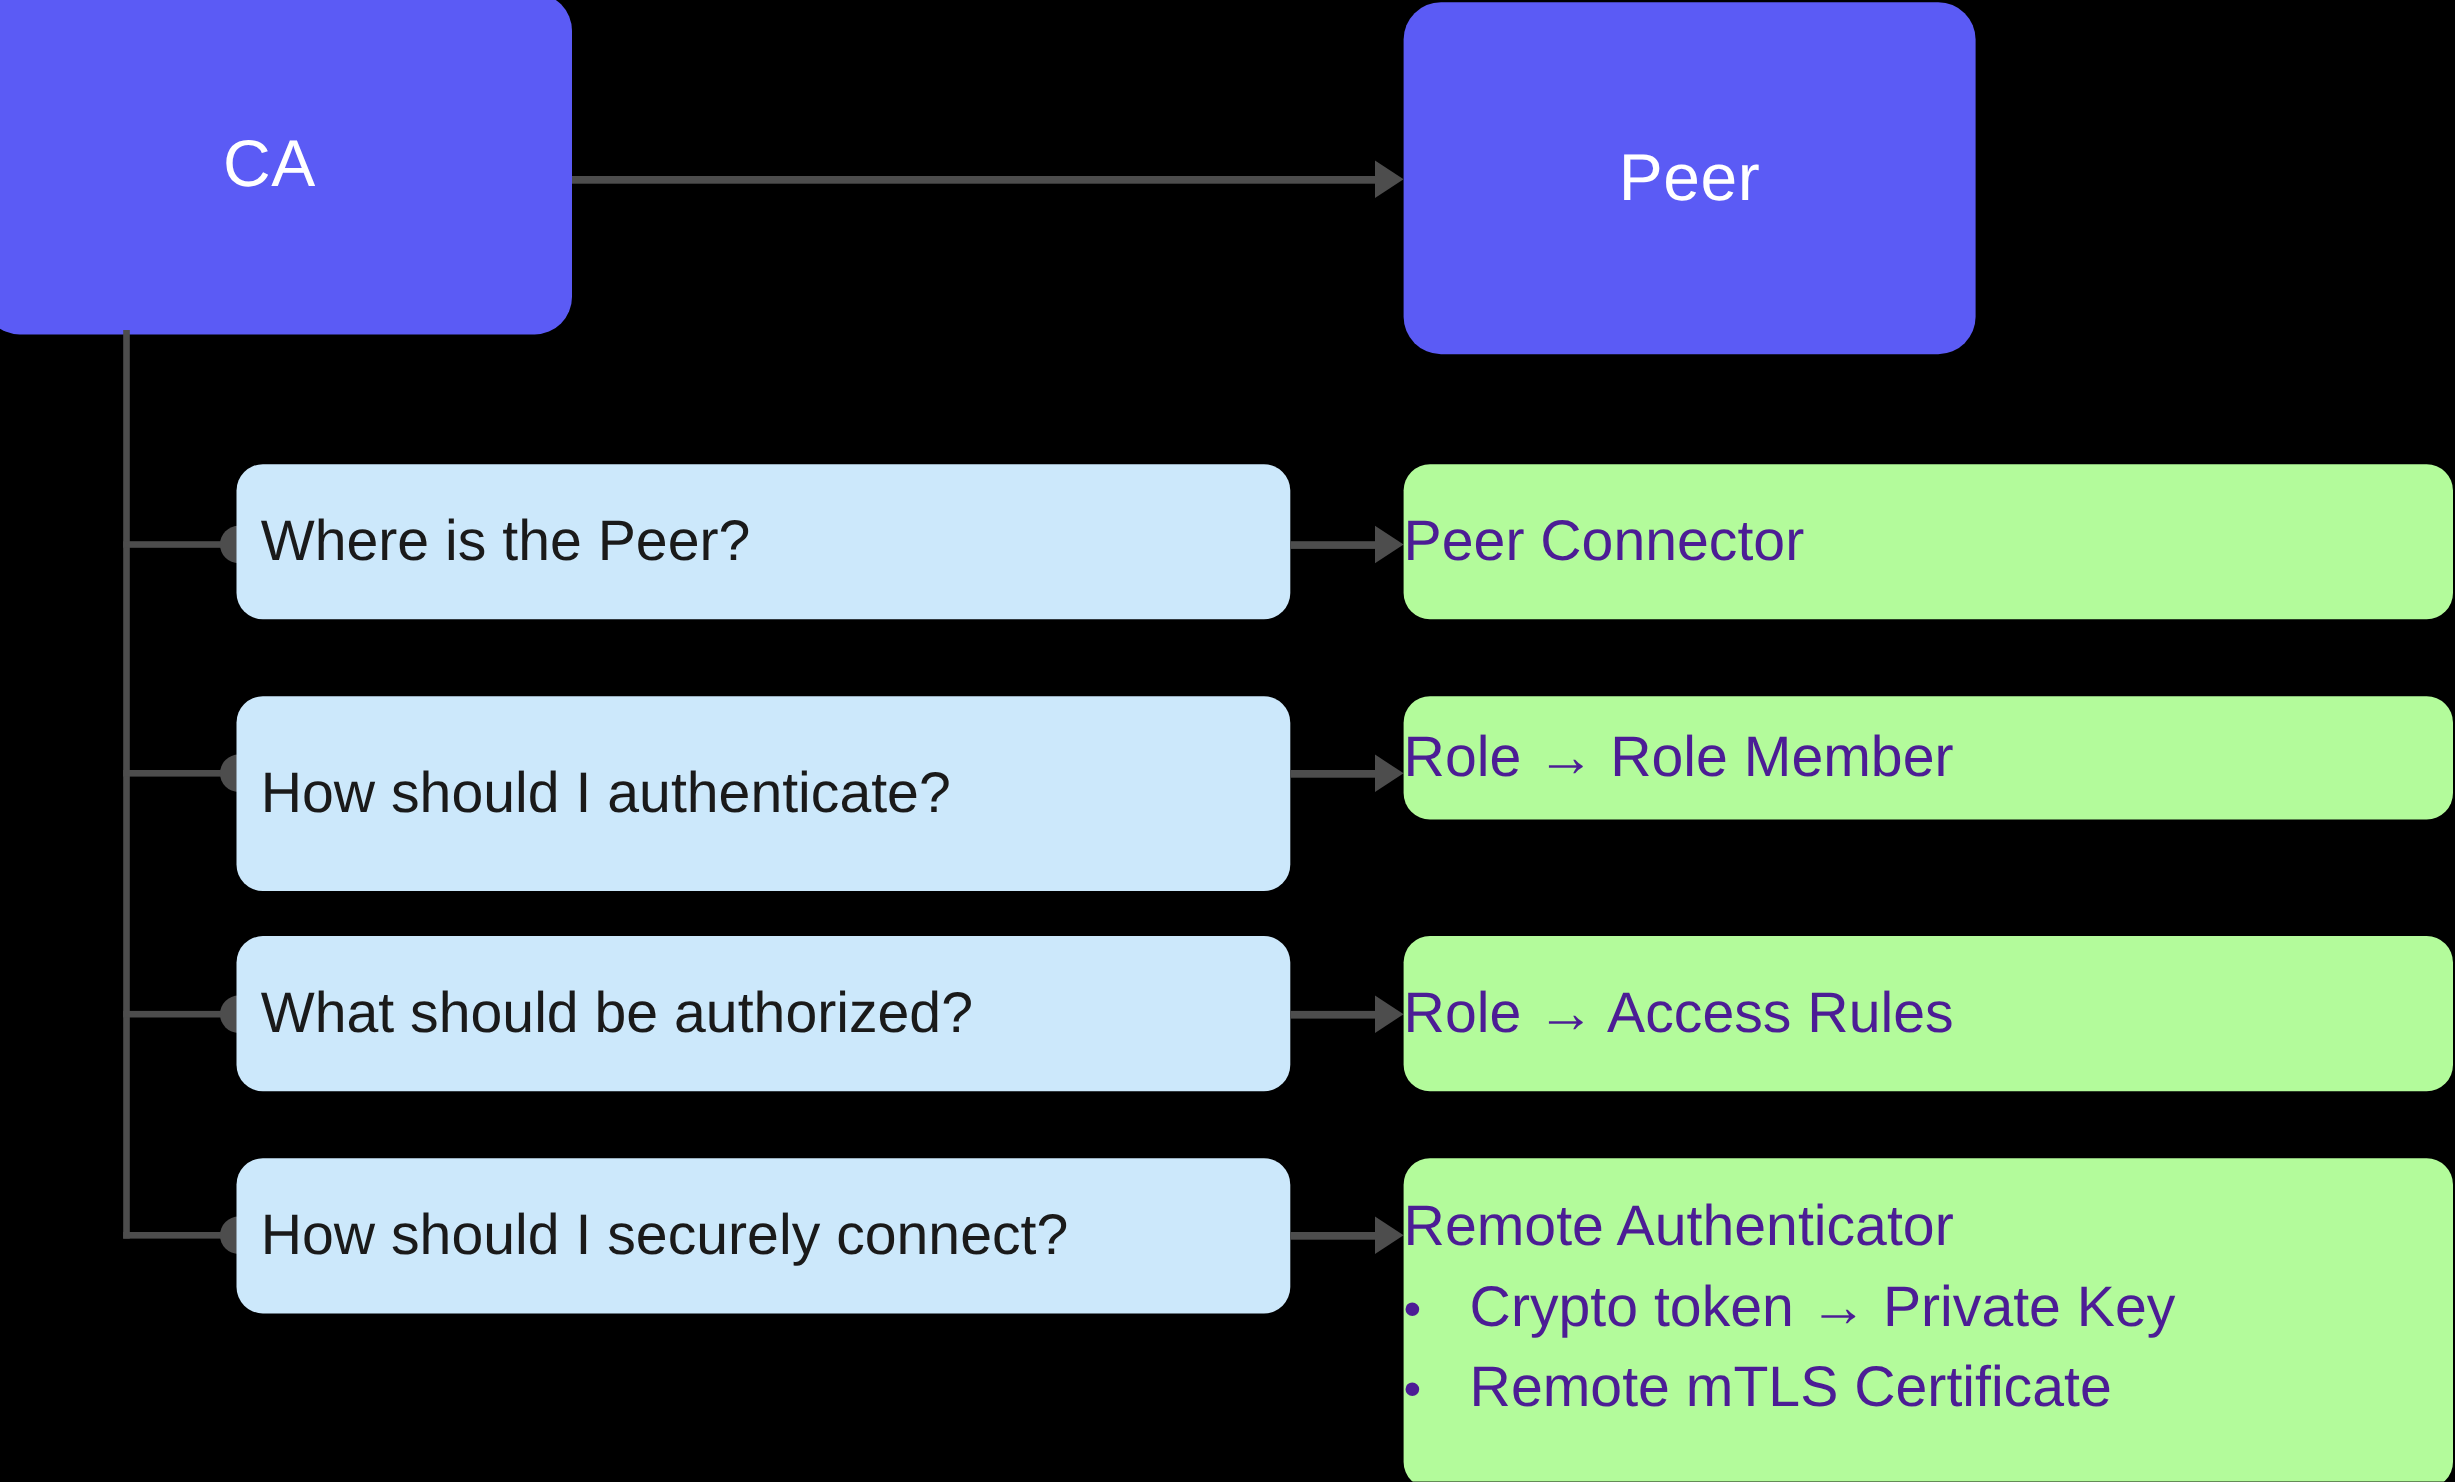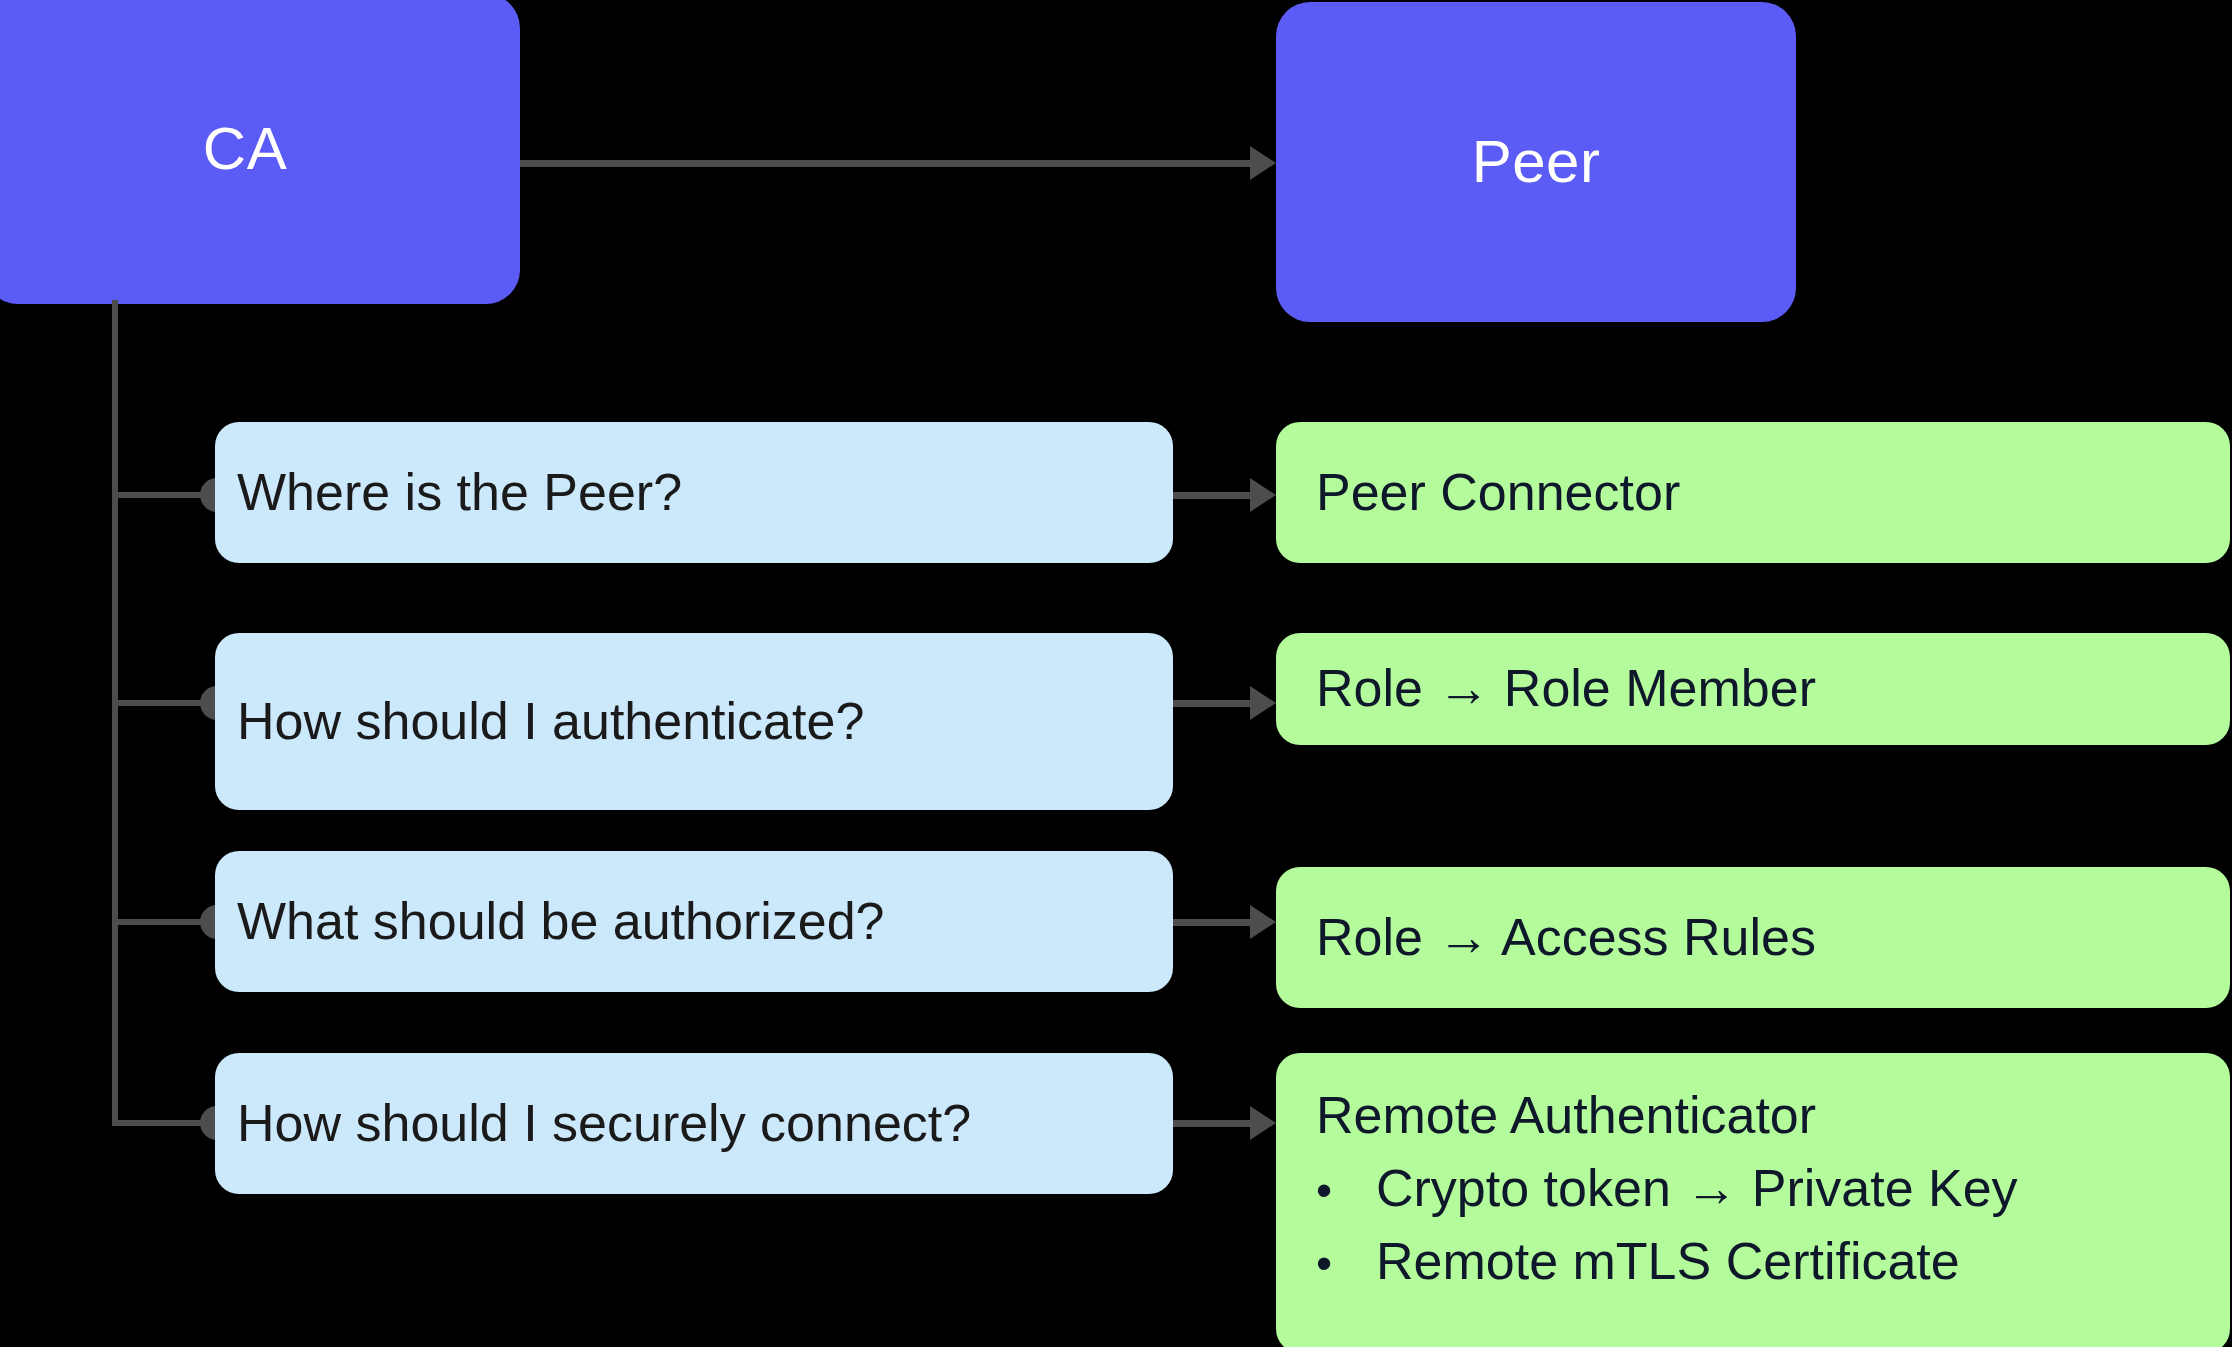--- a/index.html
+++ b/index.html
@@ -62,22 +62,21 @@
   }
 
   
   .answer-box {
     position: absolute;
     left: 1276px;
     width: 954px;
     background: #B3FB9B;
     border-radius: 24px;
     box-sizing: border-box;
-    padding-left: 40px;
-    color: #0f172a;
+    color: #4c1d95;
     font-size: 52px;
     line-height: 1.1;
     display: flex;
     flex-direction: column;
     justify-content: center;
   }
   .answer-title {
     white-space: nowrap;
   }
   .answer-bullets {
@@ -178,21 +177,21 @@
   <div class="branch-line" style="left:112px; top:919px; width:108px;"></div>
   <div class="node-dot" style="left:200px; top:905px;"></div>
 
   <div class="question-box" style="top:851px; height:141px;">
     <span>What should be authorized?</span>
   </div>
 
   <div class="arrow-line" style="left:1173px; top:919px; width:80px;"></div>
   <div class="arrow-head" style="left:1250px; top:905px;"></div>
 
-  <div class="answer-box" style="top:851px; height:141px;margin-top:16px;">
+  <div class="answer-box" style="top:851px; height:141px;">
     <span class="answer-title">Role → Access Rules</span>
   </div>
 
   <div class="branch-line" style="left:112px; top:1120px; width:108px;"></div>
   <div class="node-dot" style="left:200px; top:1106px;"></div>
 
   <div class="question-box" style="top:1053px; height:141px;">
     <span>How should I securely connect?</span>
   </div>
 

